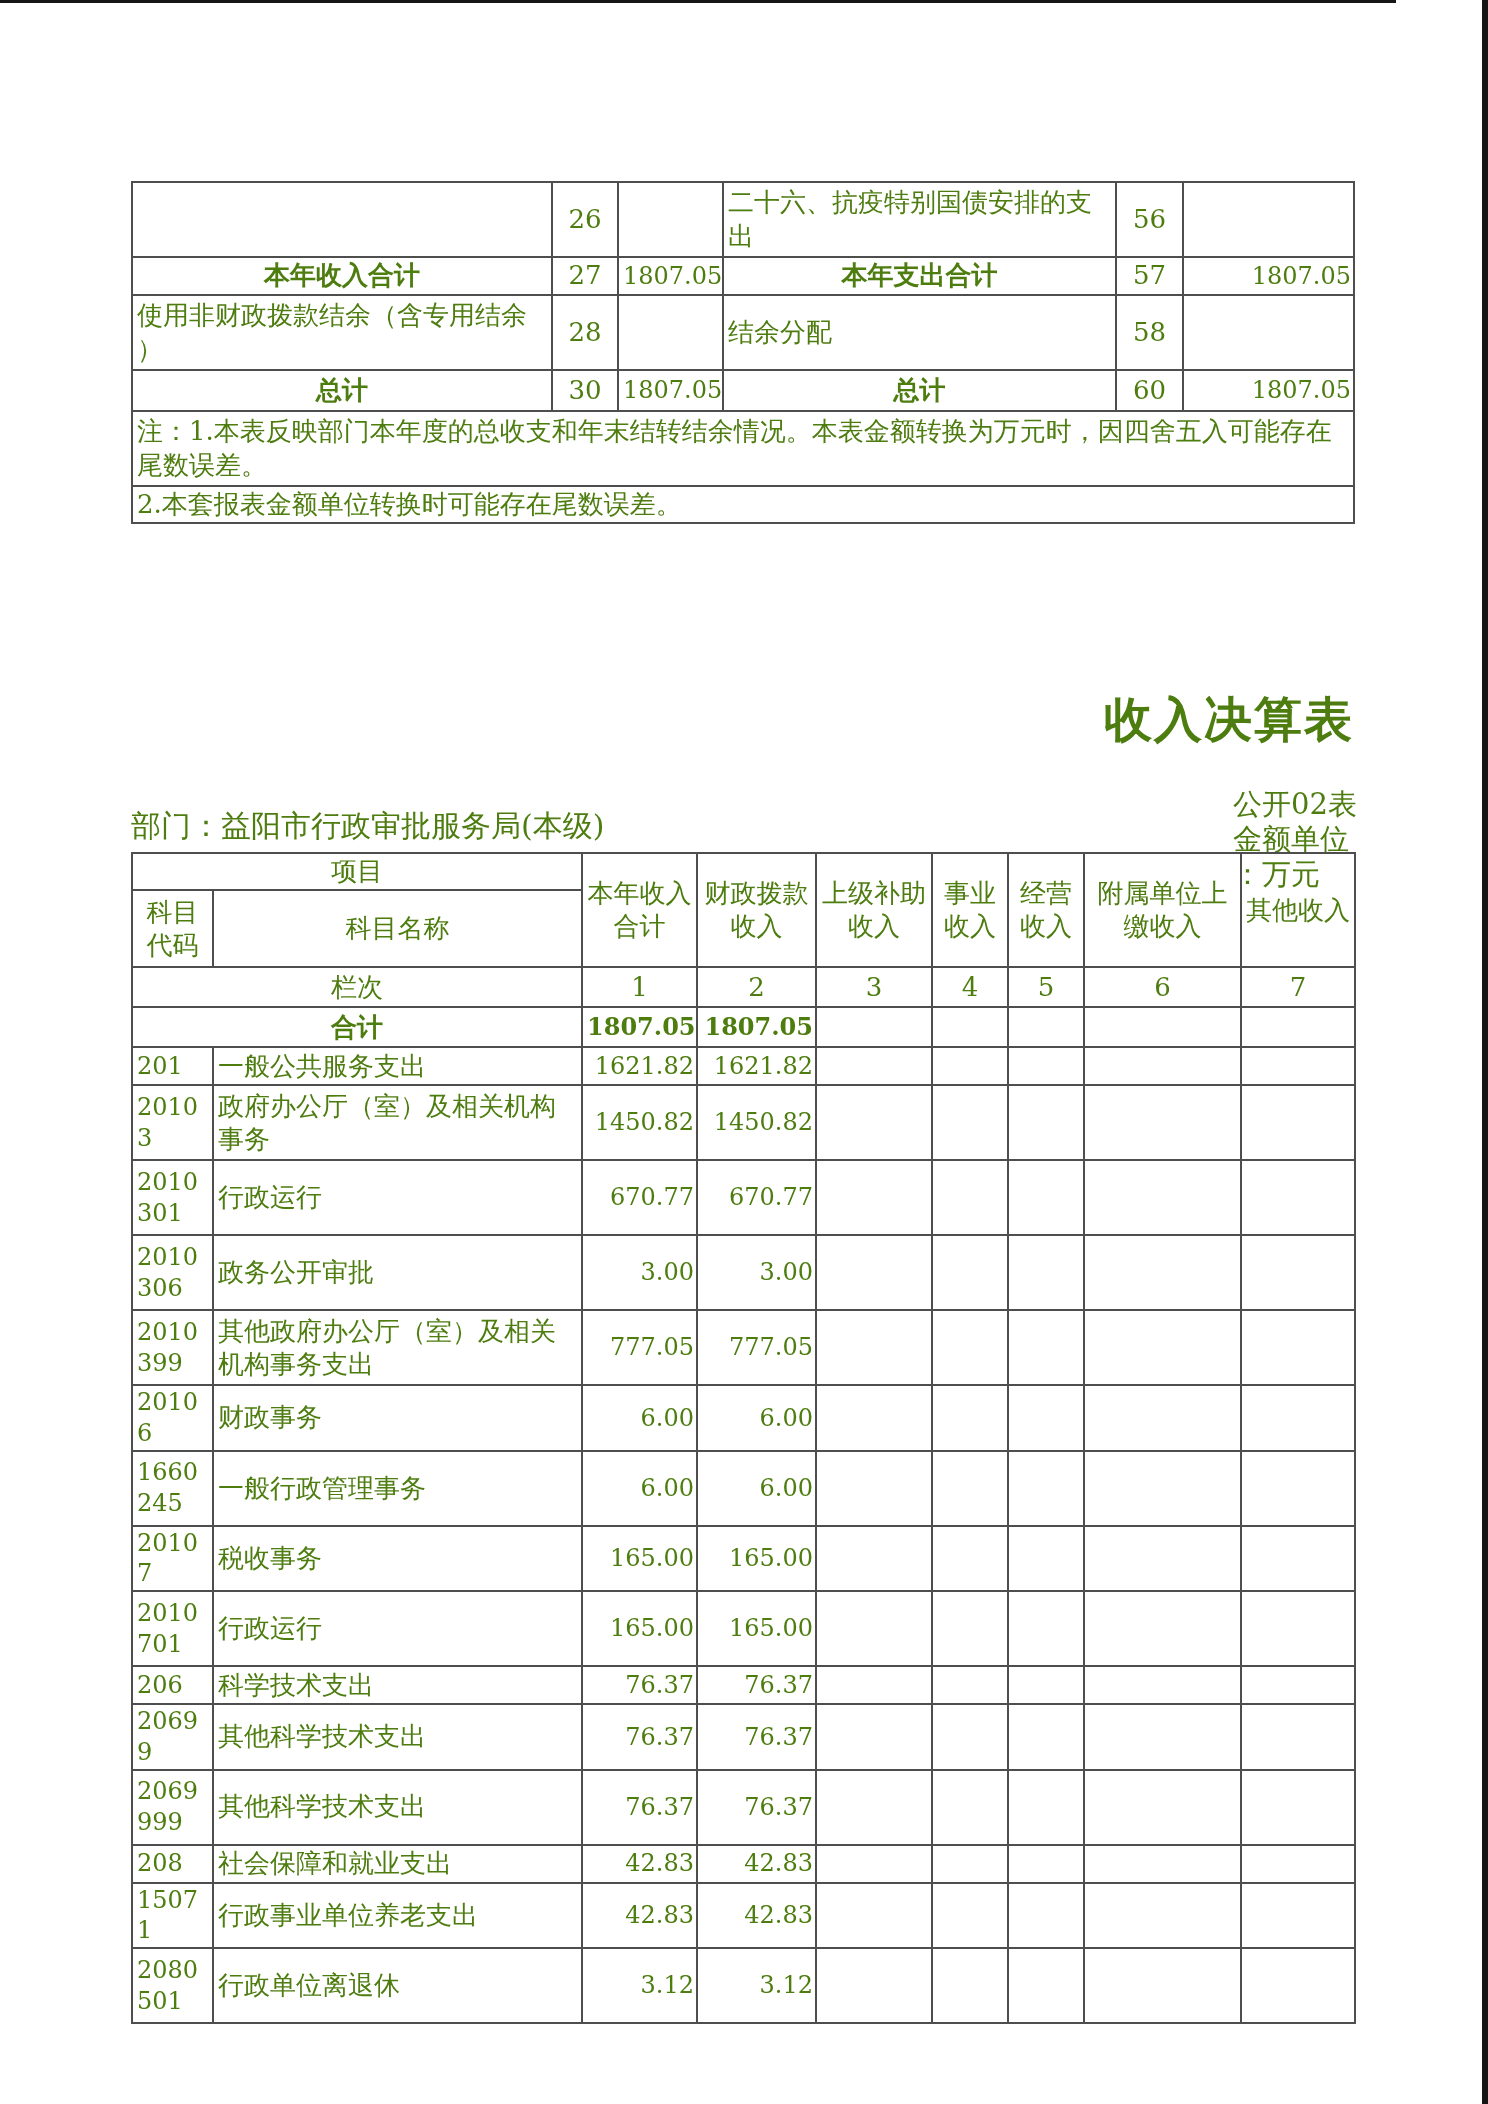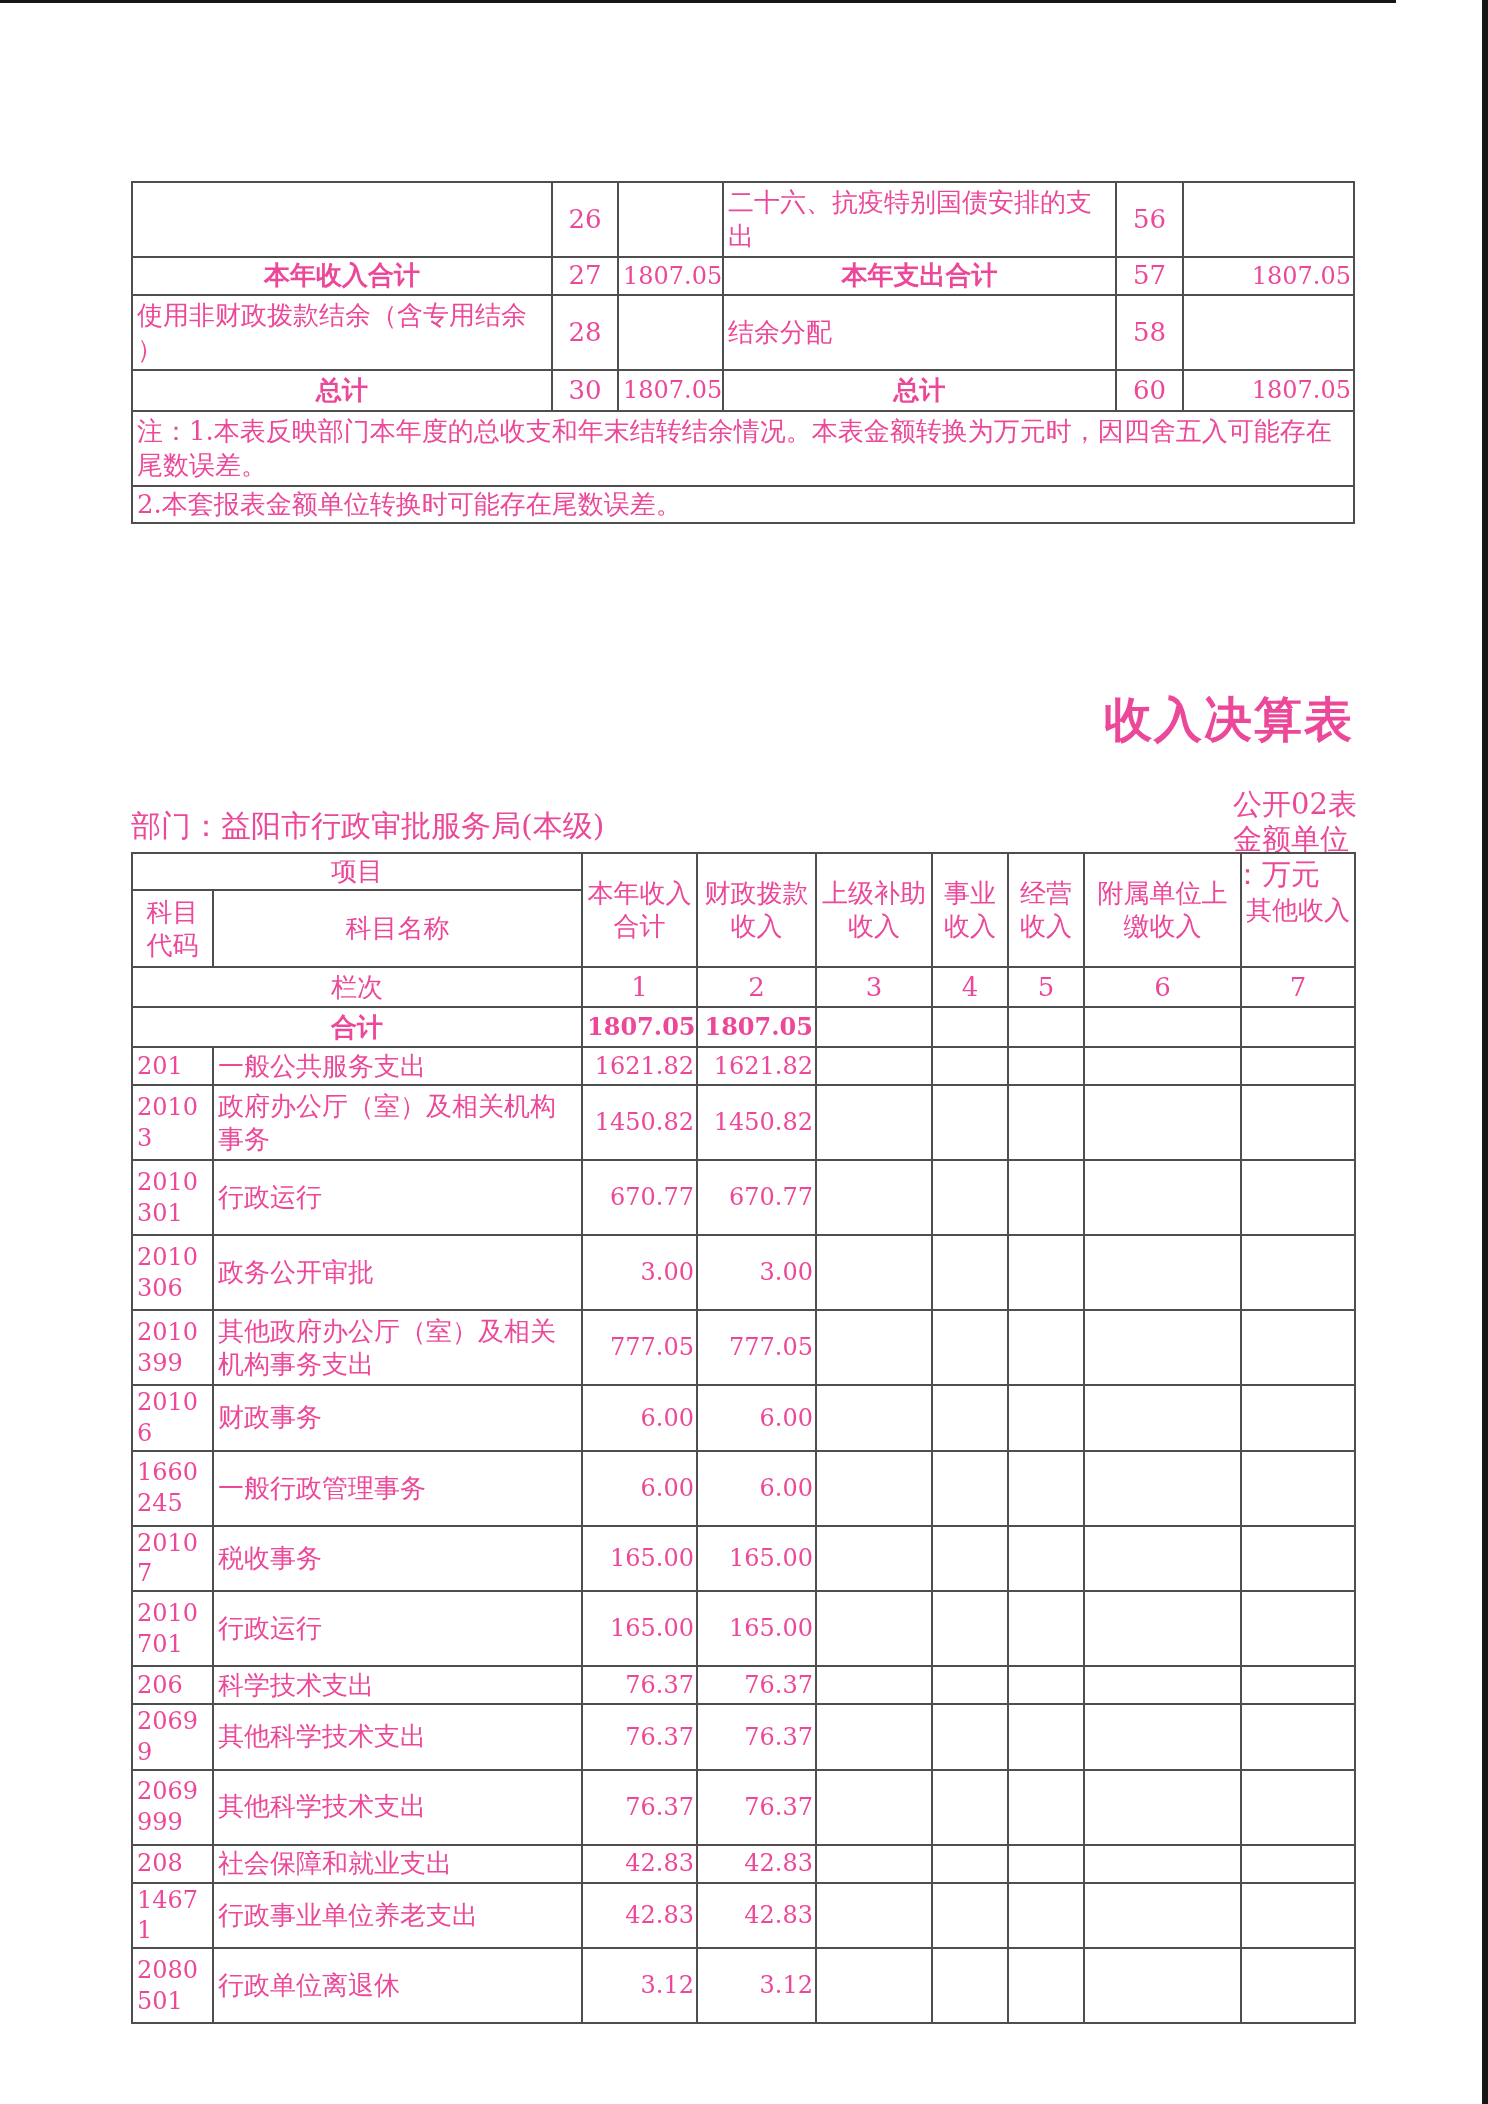--- a/index.html
+++ b/index.html
@@ -2,21 +2,21 @@
 <html lang="zh"><head>
 <meta charset="utf-8">
 <style>
   * { margin:0; padding:0; box-sizing:border-box; }
   html,body { background:#e9e9e9; }
   .page {
     position:relative;
     width:1488px; height:2104px;
     background:#ffffff;
     font-family:"DejaVu Serif","Liberation Serif",serif;
-    color:#ec4899;
+    color:#4d7c0f;
     overflow:hidden;
   }
   .scan-top-line { position:absolute; left:0; top:0; width:1396px; height:3px; background:#161616; }
   .scan-right-strip { position:absolute; right:0; top:0; width:6px; height:2104px; background:#161616; }
 
   table { border-collapse:collapse; table-layout:fixed; }
   td { border:2px solid #4e4e4e; padding:1px 4px; font-size:26px; line-height:1.28;
        vertical-align:middle; overflow:hidden; }
   .ctr { text-align:center; }
   .bold { font-weight:700; }
@@ -287,21 +287,21 @@
           <td class="name">社会保障和就业支出</td>
           <td class="num">42.83</td>
           <td class="num">42.83</td>
           <td class="num"></td>
           <td class="num"></td>
           <td class="num"></td>
           <td class="num"></td>
           <td class="num"></td>
         </tr>
         <tr class="h38">
-          <td class="code">14671</td>
+          <td class="code">15071</td>
           <td class="name">行政事业单位养老支出</td>
           <td class="num">42.83</td>
           <td class="num">42.83</td>
           <td class="num"></td>
           <td class="num"></td>
           <td class="num"></td>
           <td class="num"></td>
           <td class="num"></td>
         </tr>
         <tr class="h75">

